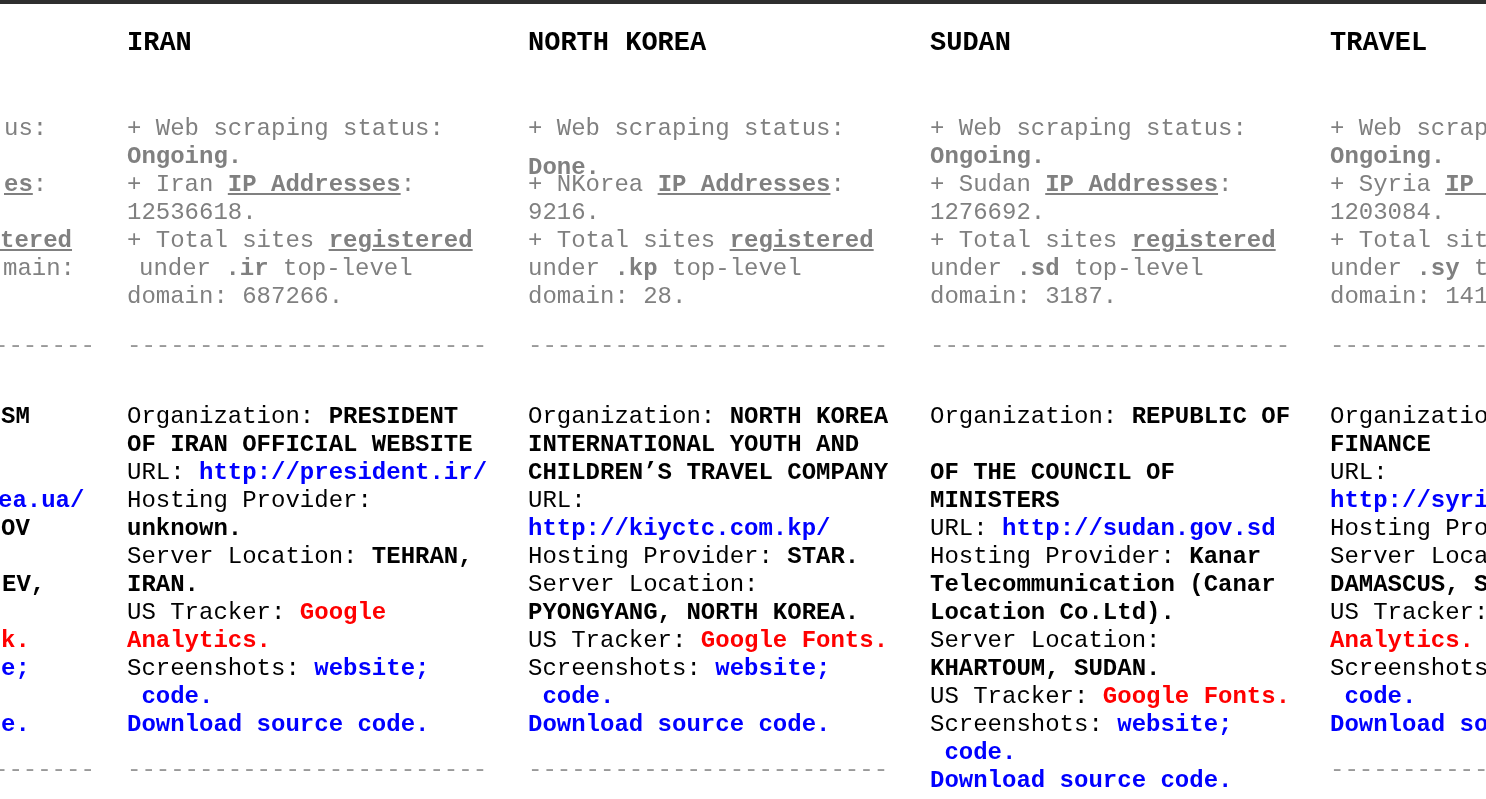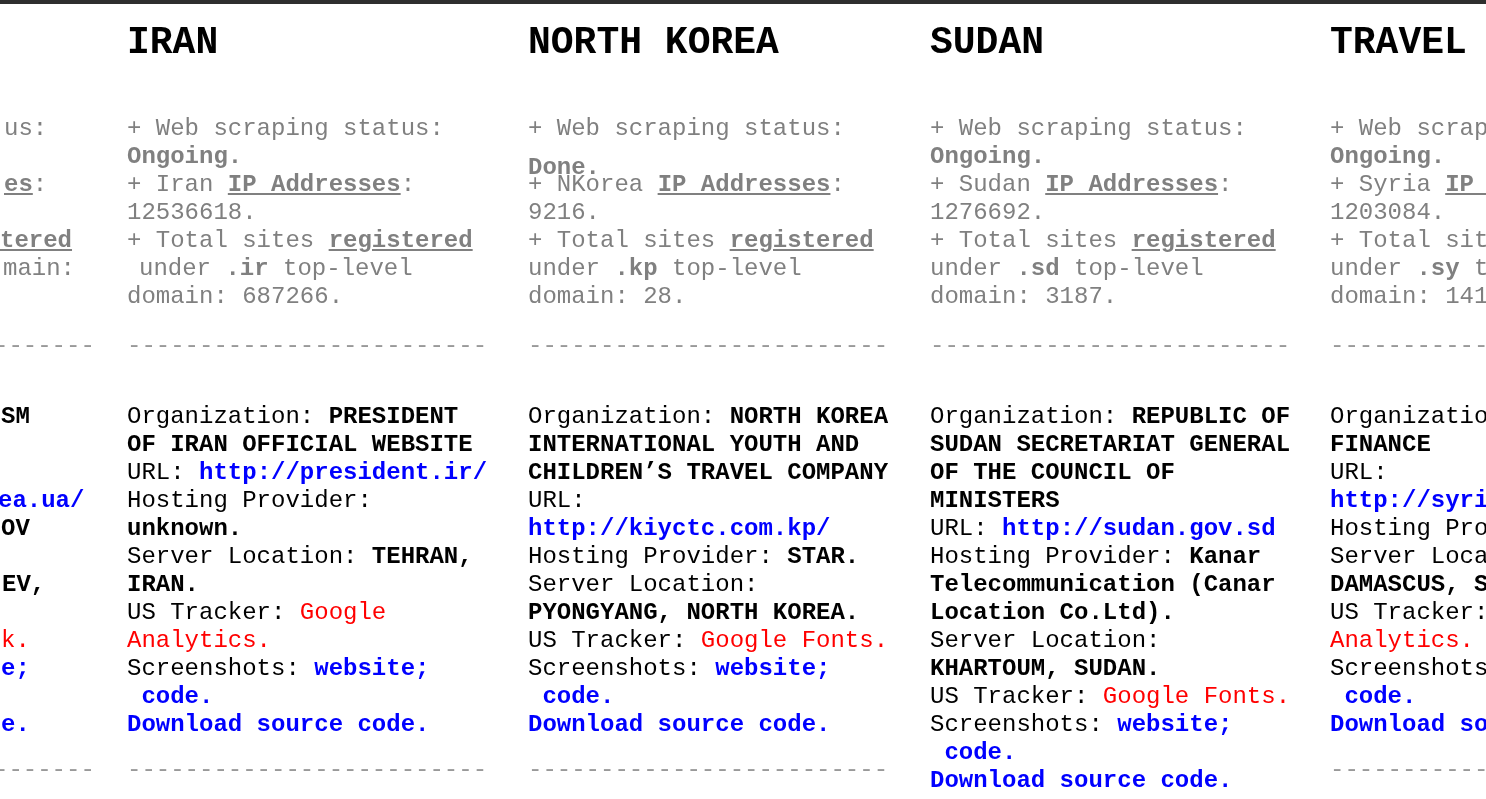--- a/index.html
+++ b/index.html
@@ -5,33 +5,33 @@
   html,body{margin:0;padding:0;background:#ffffff;overflow:hidden;}
   #app{
     position:relative;width:1486px;height:799px;overflow:hidden;background:#ffffff;
     font-family:"Liberation Mono","DejaVu Sans Mono",monospace;
   }
   .topbar{position:absolute;top:0;left:0;width:1486px;height:4px;background:#2e2e2e;}
   .left-strip{position:absolute;top:0;left:0;width:94px;height:799px;overflow:hidden;}
   .column{position:absolute;top:0;height:799px;width:380px;}
   .col-title{
     position:absolute;top:23px;left:0;
-    font-size:38px;font-weight:bold;color:#000000;white-space:pre;line-height:40px;
+    font-size:27px;font-weight:bold;color:#000000;white-space:pre;line-height:40px;
   }
   .line{
     position:absolute;left:0;white-space:pre;
     font-size:24px;line-height:28px;height:28px;
   }
   .seg-gray{color:#808080;}
   .seg-grayb{color:#808080;font-weight:bold;}
   .seg-graylink{color:#808080;font-weight:bold;text-decoration:underline;cursor:pointer;}
   .seg-label{color:#000000;}
   .seg-value{color:#000000;font-weight:bold;}
   .seg-link{color:#0000ff;font-weight:bold;cursor:pointer;}
-  .seg-tracker{color:#ff0000;font-weight:normal;}
+  .seg-tracker{color:#ff0000;font-weight:bold;}
   .seg-sep{color:#999999;}
 </style>
 </head>
 <body>
 
 <div id="app">
   <div class="topbar"></div>
   <div id="left-strip" class="left-strip">
       <div class="line" style="top: 115px; left: 4px;"><span class="seg-gray">us:</span></div>
       <div class="line" style="top: 171px; left: 4px;"><span class="seg-graylink">es</span><span class="seg-gray">:</span></div>
@@ -100,21 +100,20 @@
       <div class="col-title">SUDAN</div>
       <div class="line" style="top: 115px;"><span class="seg-gray">+ Web scraping status:</span></div>
       <div class="line" style="top: 143px;"><span class="seg-grayb">Ongoing.</span></div>
       <div class="line" style="top: 171px;"><span class="seg-gray">+ Sudan </span><span class="seg-graylink">IP Addresses</span><span class="seg-gray">:</span></div>
       <div class="line" style="top: 199px;"><span class="seg-gray">1276692.</span></div>
       <div class="line" style="top: 227px;"><span class="seg-gray">+ Total sites </span><span class="seg-graylink">registered</span></div>
       <div class="line" style="top: 255px;"><span class="seg-gray">under </span><span class="seg-grayb">.sd</span><span class="seg-gray"> top-level</span></div>
       <div class="line" style="top: 283px;"><span class="seg-gray">domain: 3187.</span></div>
       <div class="line" style="top: 332px;"><span class="seg-sep">-------------------------</span></div>
       <div class="line" style="top: 403px;"><span class="seg-label">Organization: </span><span class="seg-value">REPUBLIC OF</span></div>
-      <div class="line" style="top: 431px;"><span class="seg-value">SUDAN SECRETARIAT GENERAL</span></div>
       <div class="line" style="top: 459px;"><span class="seg-value">OF THE COUNCIL OF</span></div>
       <div class="line" style="top: 487px;"><span class="seg-value">MINISTERS</span></div>
       <div class="line" style="top: 515px;"><span class="seg-label">URL: </span><span class="seg-link">http://sudan.gov.sd</span></div>
       <div class="line" style="top: 543px;"><span class="seg-label">Hosting Provider: </span><span class="seg-value">Kanar</span></div>
       <div class="line" style="top: 571px;"><span class="seg-value">Telecommunication (Canar</span></div>
       <div class="line" style="top: 599px;"><span class="seg-value">Location Co.Ltd).</span></div>
       <div class="line" style="top: 627px;"><span class="seg-label">Server Location:</span></div>
       <div class="line" style="top: 655px;"><span class="seg-value">KHARTOUM, SUDAN.</span></div>
       <div class="line" style="top: 683px;"><span class="seg-label">US Tracker: </span><span class="seg-tracker">Google Fonts.</span></div>
       <div class="line" style="top: 711px;"><span class="seg-label">Screenshots: </span><span class="seg-link">website;</span></div>

